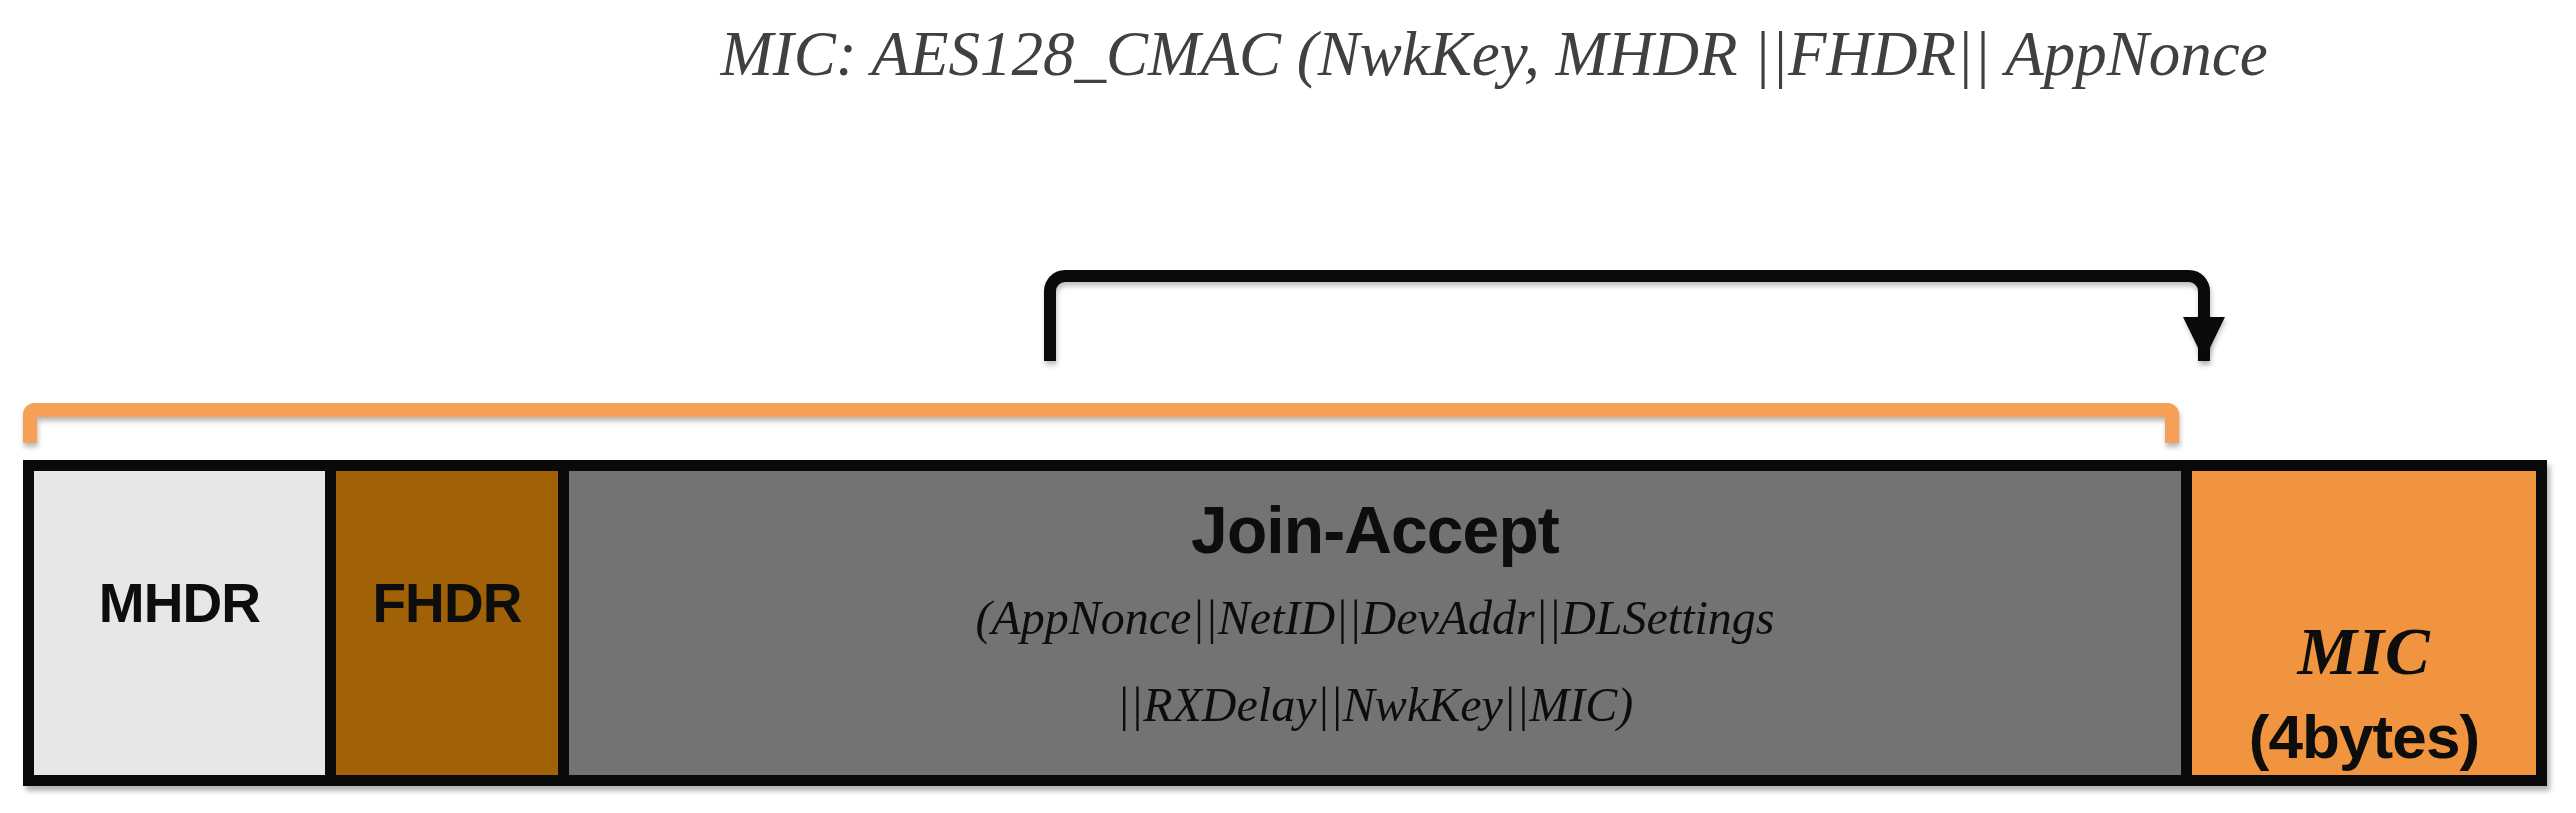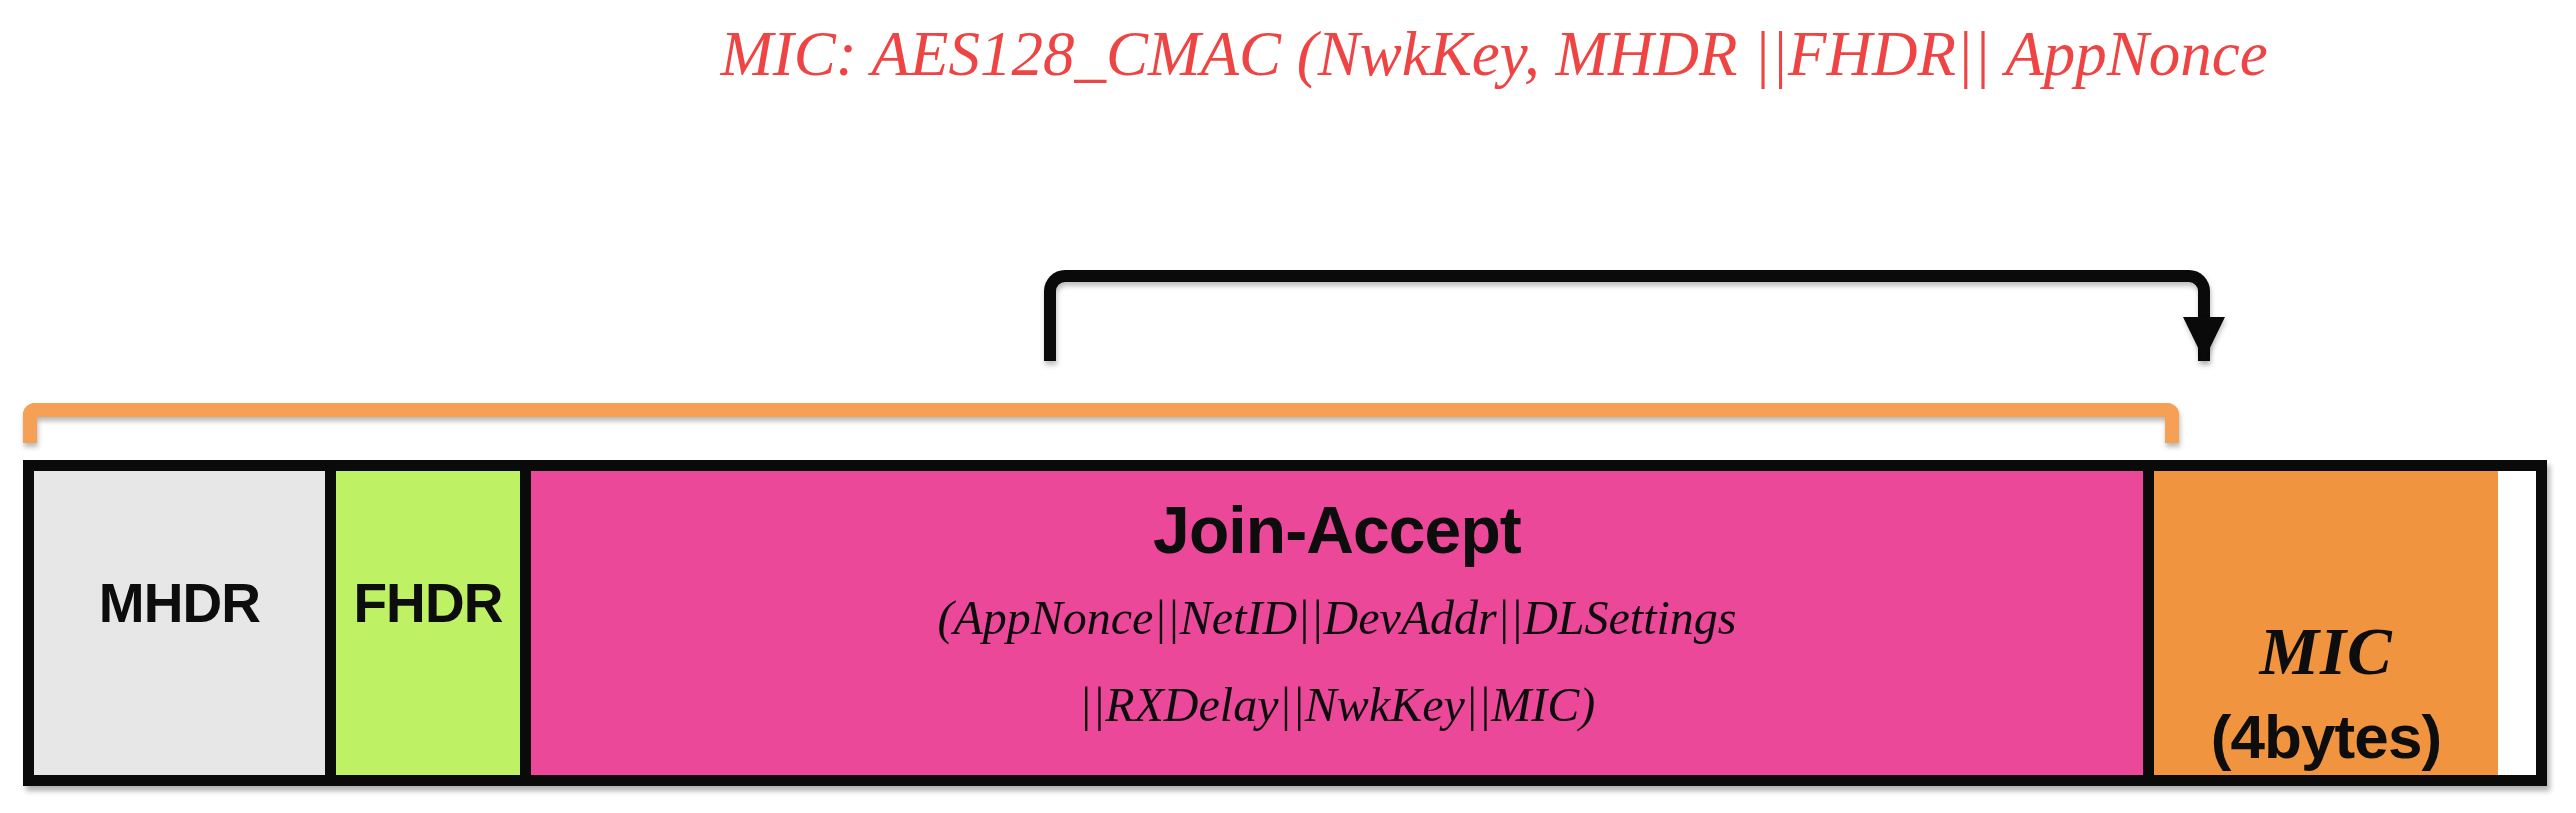--- a/index.html
+++ b/index.html
@@ -12,21 +12,21 @@
   }
 
   
   .annotation{
     position:absolute;
     left:414px;width:2160px;top:10.3px;
     text-align:center;
     font-style:italic;
     font-size:63px;
     line-height:89px;
-    color:#ef4444;
+    color:#404040;
     white-space:nowrap;
   }
 
   
   .black-bracket{
     position:absolute;
     left:1044px;top:270px;
     width:1166px;height:91px;
     box-sizing:border-box;
     border-top:12px solid #0a0a0a;
@@ -73,22 +73,22 @@
     box-sizing:border-box;
     height:100%;
     display:flex;
     flex-direction:column;
     align-items:center;
     justify-content:center;
     color:#0d0d0d;
   }
   .cell + .cell{border-left:11.2px solid #0a0a0a;}
   .cell-mhdr{width:291px;background:#e7e7e7;}
-  .cell-fhdr{width:195px;background:#bef264;}
-  .cell-join{width:1623px;background:#ec4899;}
+  .cell-fhdr{width:233px;background:#a16207;}
+  .cell-join{width:1623px;background:#737373;}
   .cell-mic{width:355px;background:#f0943f;justify-content:flex-end;}
 
   .hdr-label{
     font-family:"Liberation Sans",sans-serif;
     font-weight:700;
     font-size:55px;
     line-height:1;
     position:relative;top:-20px;
     letter-spacing:-0.9px;
   }

